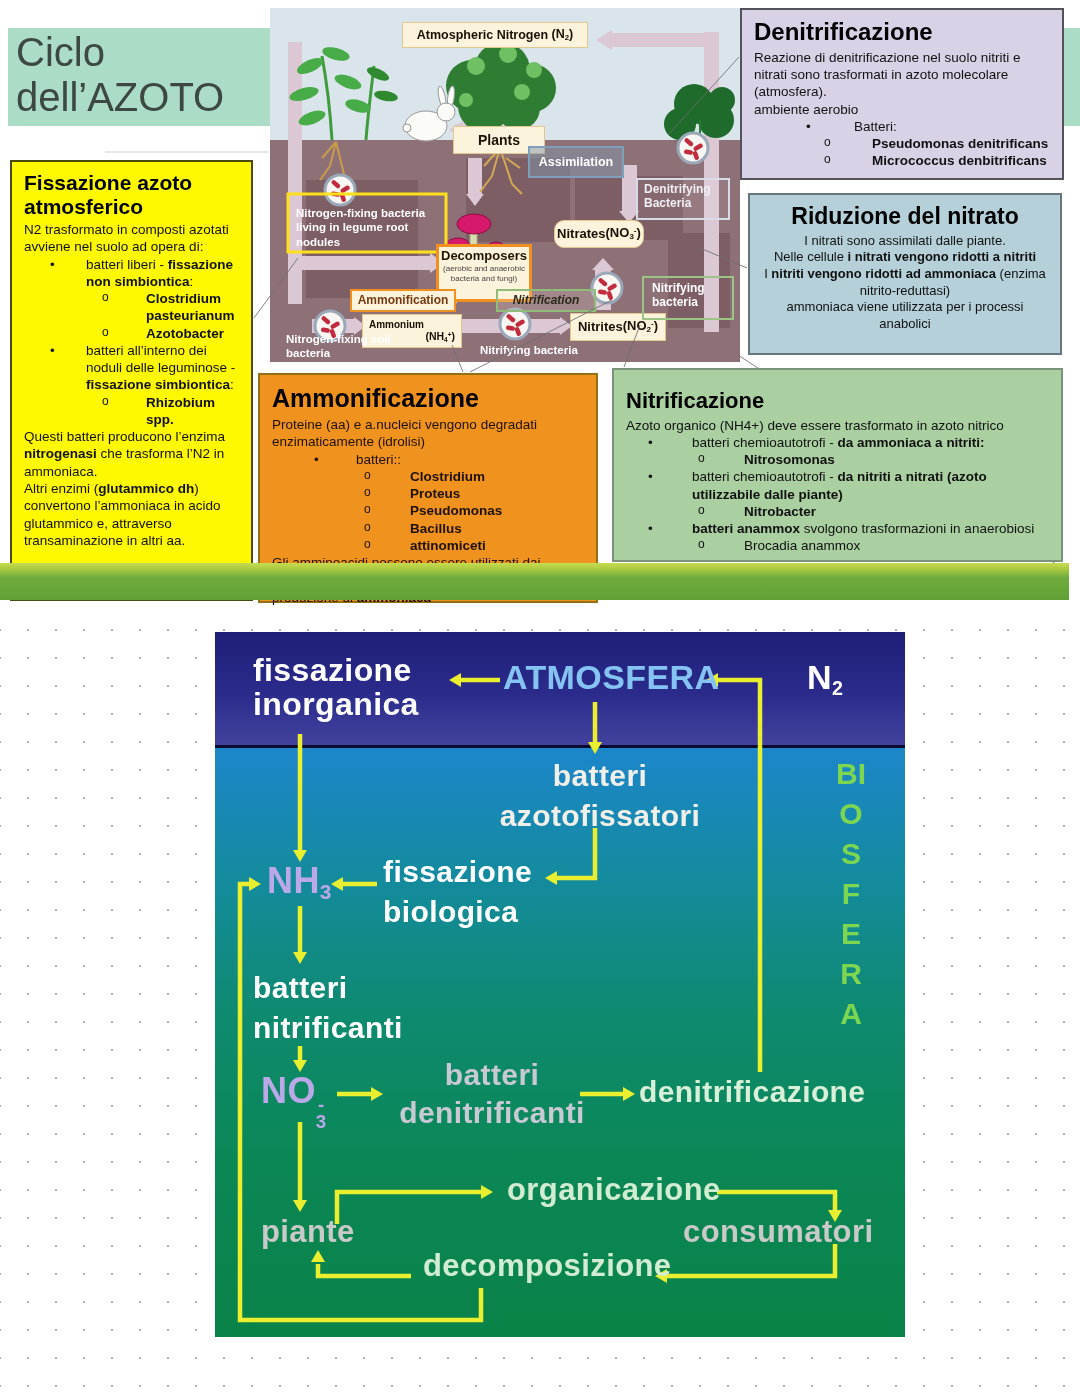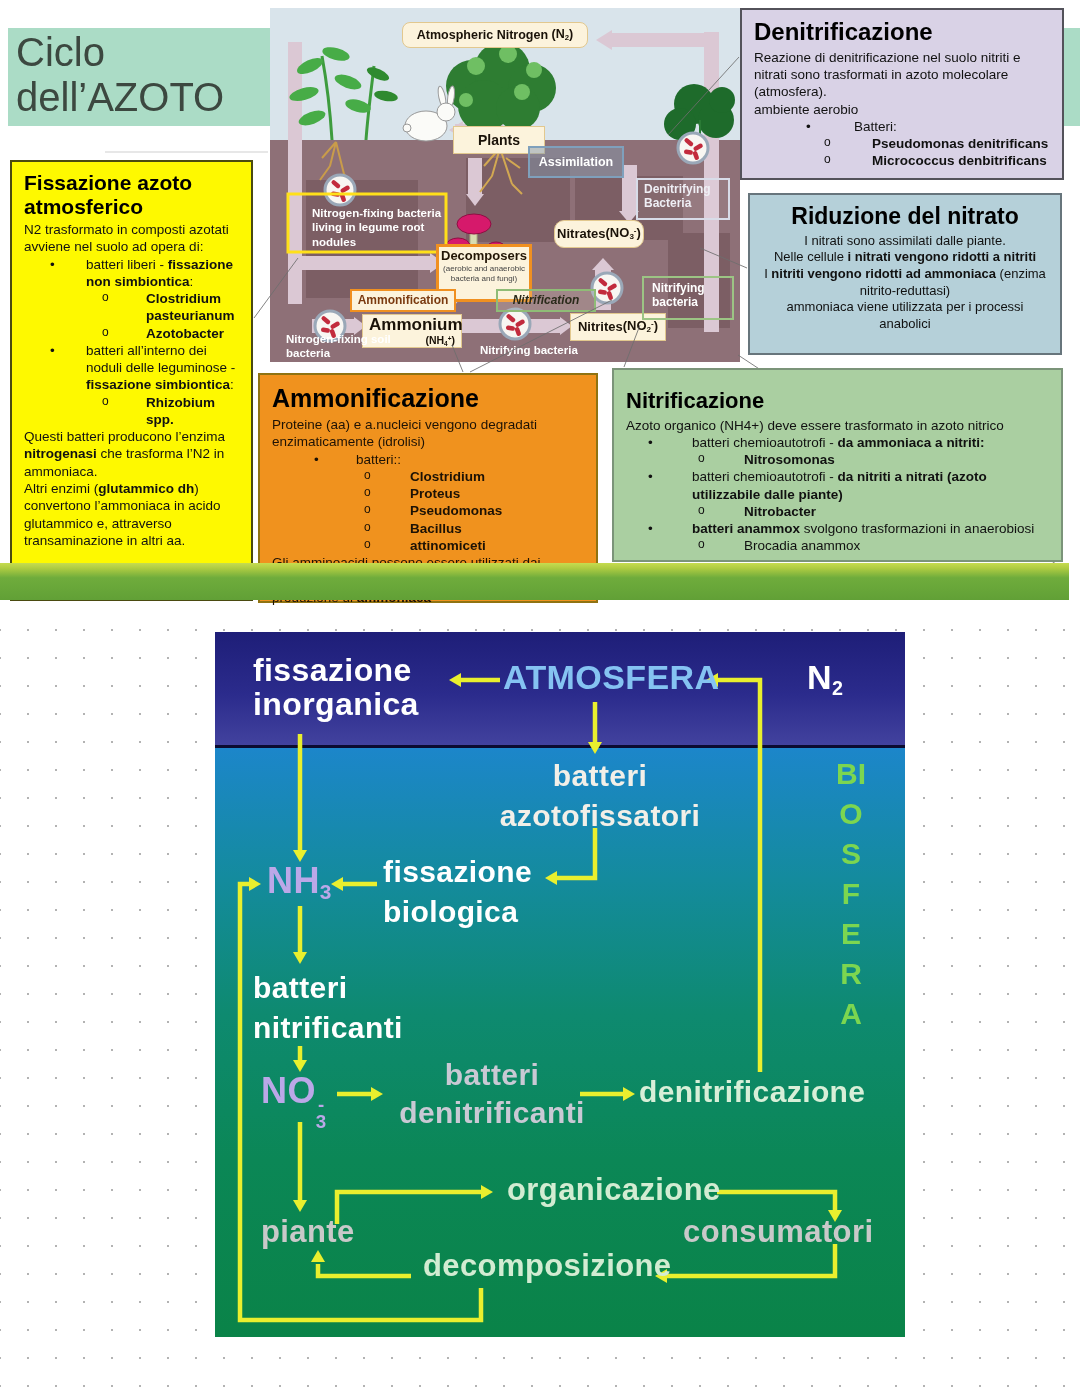--- a/index.html
+++ b/index.html
@@ -183,48 +183,48 @@
       <g>
         <use href="#bact" x="70" y="182"></use>
         <use href="#bact" x="190" y="260"></use>
         <use href="#bact" x="423" y="140"></use>
         <use href="#bact" x="337" y="280"></use>
         <use href="#bact" x="60" y="318"></use>
         <use href="#bact" x="245" y="316"></use>
       </g>
       <rect x="18" y="186" width="158" height="58" fill="none" stroke="#FFE01A" stroke-width="3"></rect>
     </svg>
-    <div class="dlab cream chem" style="left:132px;top:14px;width:186px;height:26px;font-size:12.5px;border-radius:8px;">
+    <div class="dlab cream chem" style="left:132px;top:14px;width:186px;height:26px;font-size:12.5px;">
       <span>Atmospheric Nitrogen</span>&nbsp;<span><span>(N</span><sub>2</sub><span>)</span></span>
     </div>
     <div class="dlab cream" style="left:183px;top:118px;width:92px;height:28px;font-size:14px;">
       <span>Plants</span>
     </div>
     <div class="dlab" style="left:258px;top:138px;width:96px;height:32px;background:rgba(130,150,170,.5);border:2px solid #7FA0BC;color:#fff;font-size:12.5px;display:flex;align-items:center;justify-content:center;">
       <span>Assimilation</span>
     </div>
     <div class="dlab" style="left:366px;top:170px;width:94px;height:42px;border:2px solid #D8DCE8;color:#EFEFF5;font-size:12px;padding:3px 6px;background:rgba(255,255,255,0.07);">
       <span>Denitrifying Bacteria</span>
     </div>
     <div class="dlab cream chem" style="left:284px;top:212px;width:90px;height:28px;font-size:13px;border-radius:10px;">
       <span>Nitrates</span>
         <span><span>(NO</span><sub>3</sub><sup>-</sup><span>)</span></span>
     </div>
-    <div class="dlab" style="left:26px;top:198px;width:144px;color:#fff;font-size:11.5px;line-height:1.25;margin-left:16px;">
+    <div class="dlab" style="left:26px;top:198px;width:144px;color:#fff;font-size:11.5px;line-height:1.25;">
       <span>Nitrogen-fixing bacteria living in legume root nodules</span>
     </div>
     <div class="dlab" style="left:166px;top:236px;width:96px;height:58px;background:#FCF3DC;border:3px solid #F09020;text-align:center;padding-top:2px;">
       <div style="font-size:13px;color:#221505;">Decomposers</div>
       <div style="font-size:8px;font-weight:normal;color:#444;line-height:1.2;">(aerobic and anaerobic bacteria and fungi)</div>
     </div>
     <div class="dlab" style="left:80px;top:281px;width:106px;height:23px;background:#FCF3DC;border:2px solid #F09020;color:#7A3A10;font-size:12px;display:flex;align-items:center;justify-content:center;">
       <span>Ammonification</span>
     </div>
     <div class="dlab cream chem" style="left:92px;top:306px;width:100px;height:34px;flex-direction:column;align-items:flex-start;padding:1px 6px;">
-      <div style="font-size:17px;">Ammonium</div>
+      <div style="font-size:10px;">Ammonium</div>
       <div style="font-size:10.5px;align-self:flex-end;"><span>(NH</span><sub>4</sub><sup>+</sup><span>)</span></div>
     </div>
     <div class="dlab" style="left:226px;top:281px;width:100px;height:23px;border:2px solid #8FBC76;color:#2A2A1A;font-size:12px;display:flex;align-items:center;justify-content:center;background:rgba(252,243,220,0.18);font-style:italic;">
       <span>Nitrification</span>
     </div>
     <div class="dlab cream chem" style="left:300px;top:305px;width:96px;height:28px;font-size:13px;">
       <span>Nitrites</span>
         <span><span>(NO</span><sub>2</sub><sup>-</sup><span>)</span></span>
     </div>
     <div class="dlab" style="left:372px;top:268px;width:92px;height:44px;border:2px solid #9CC484;color:#fff;font-size:12px;padding:4px 8px;">

